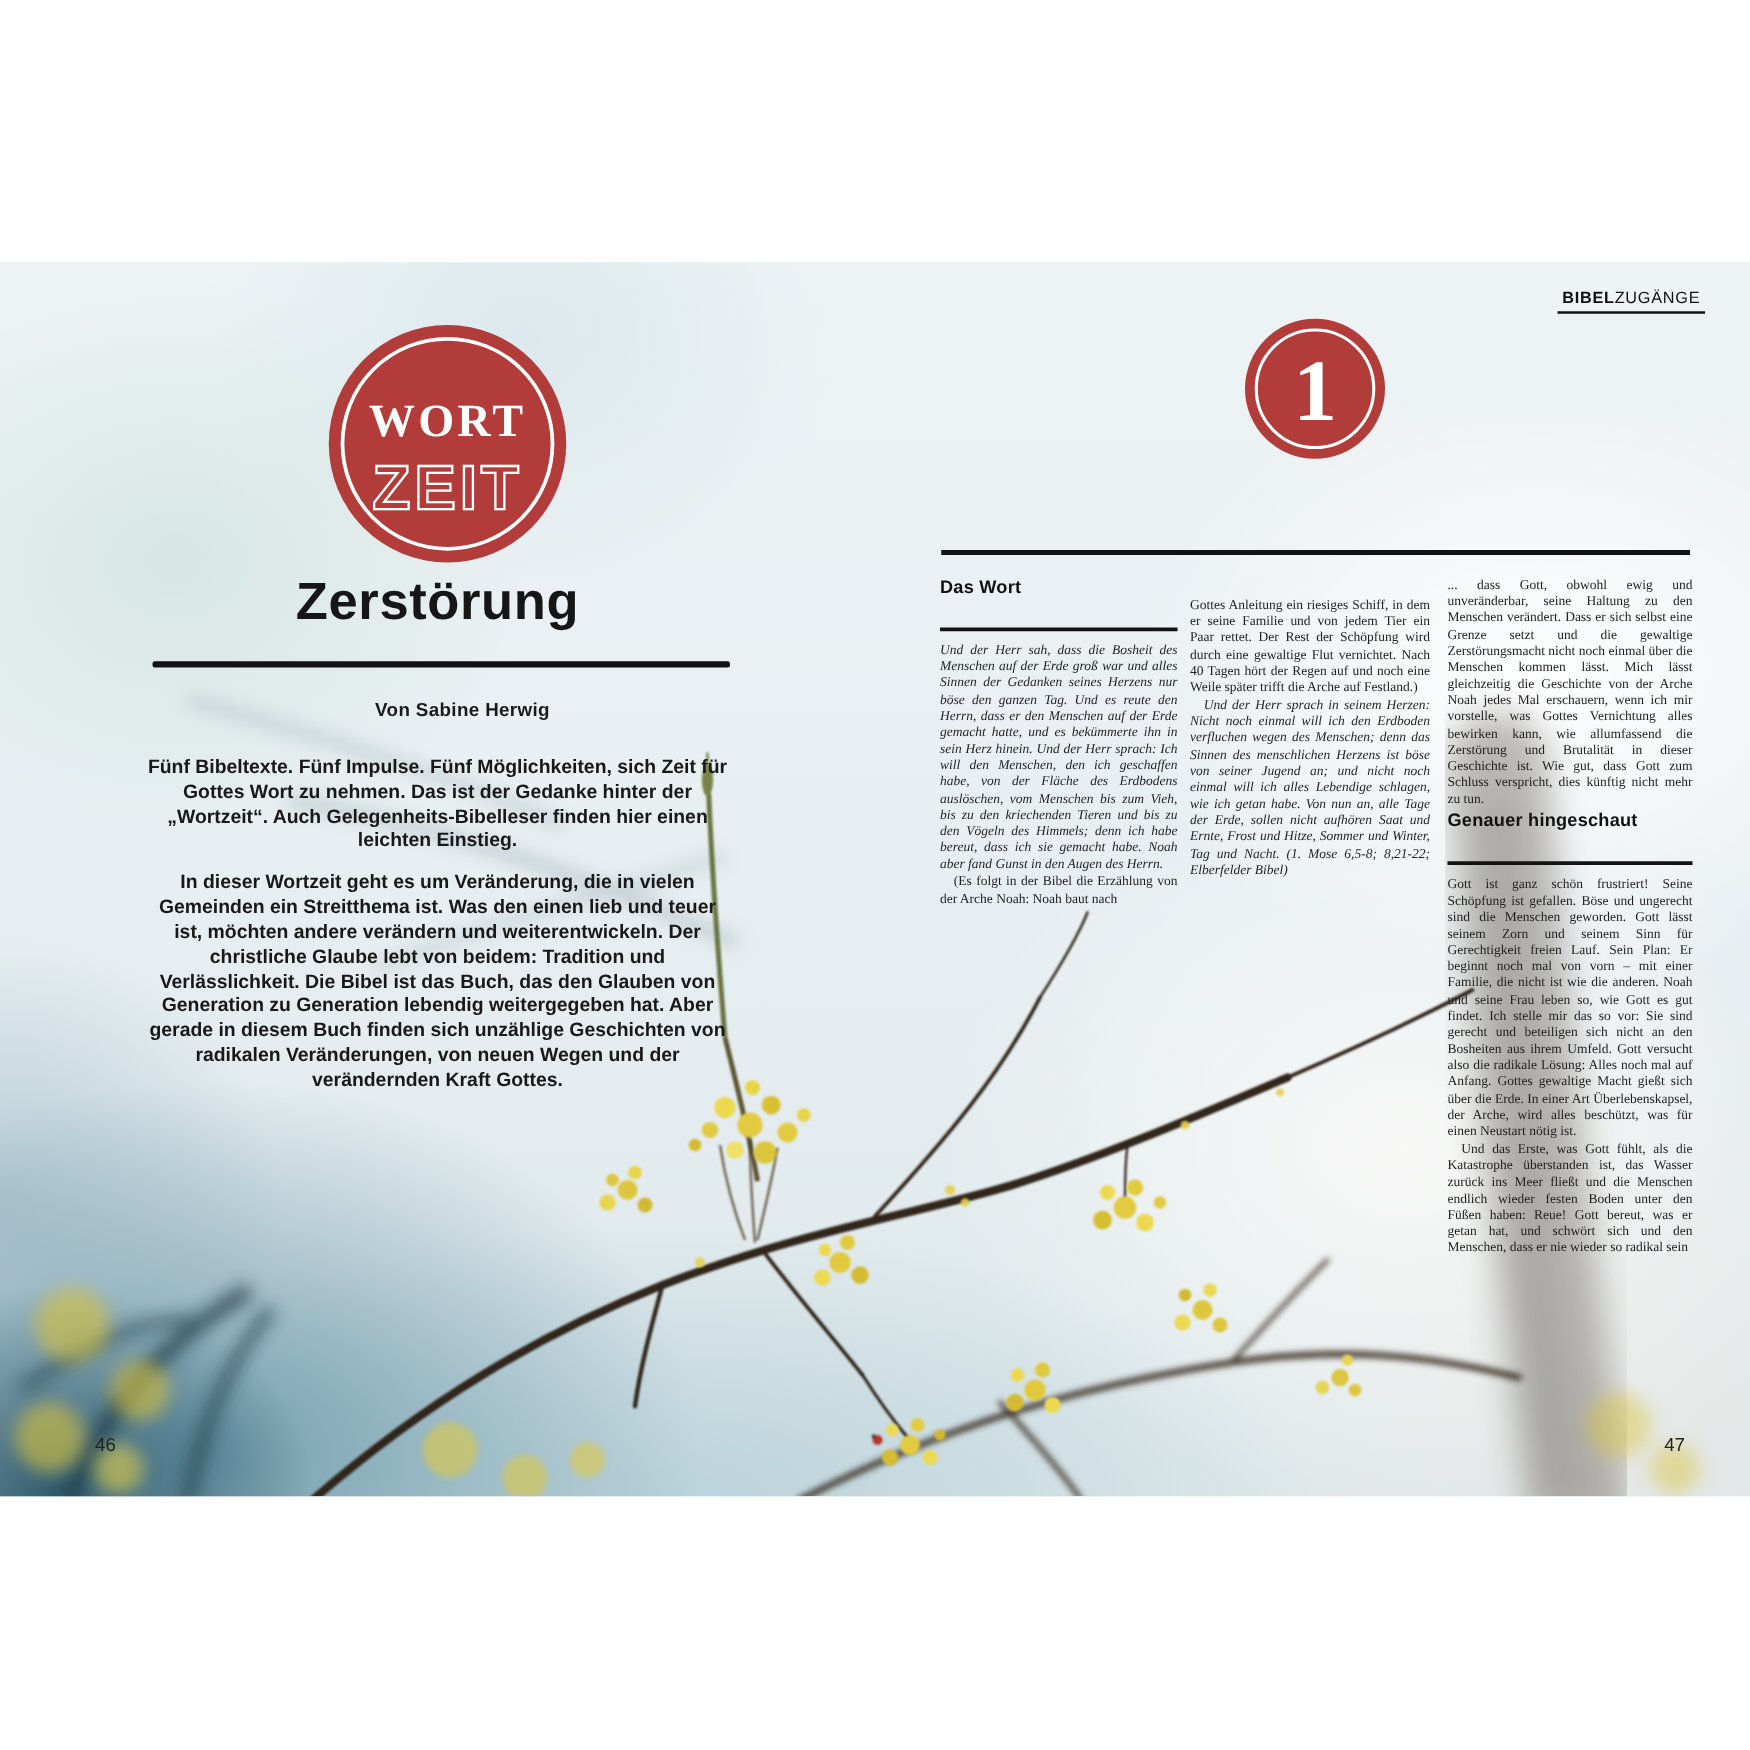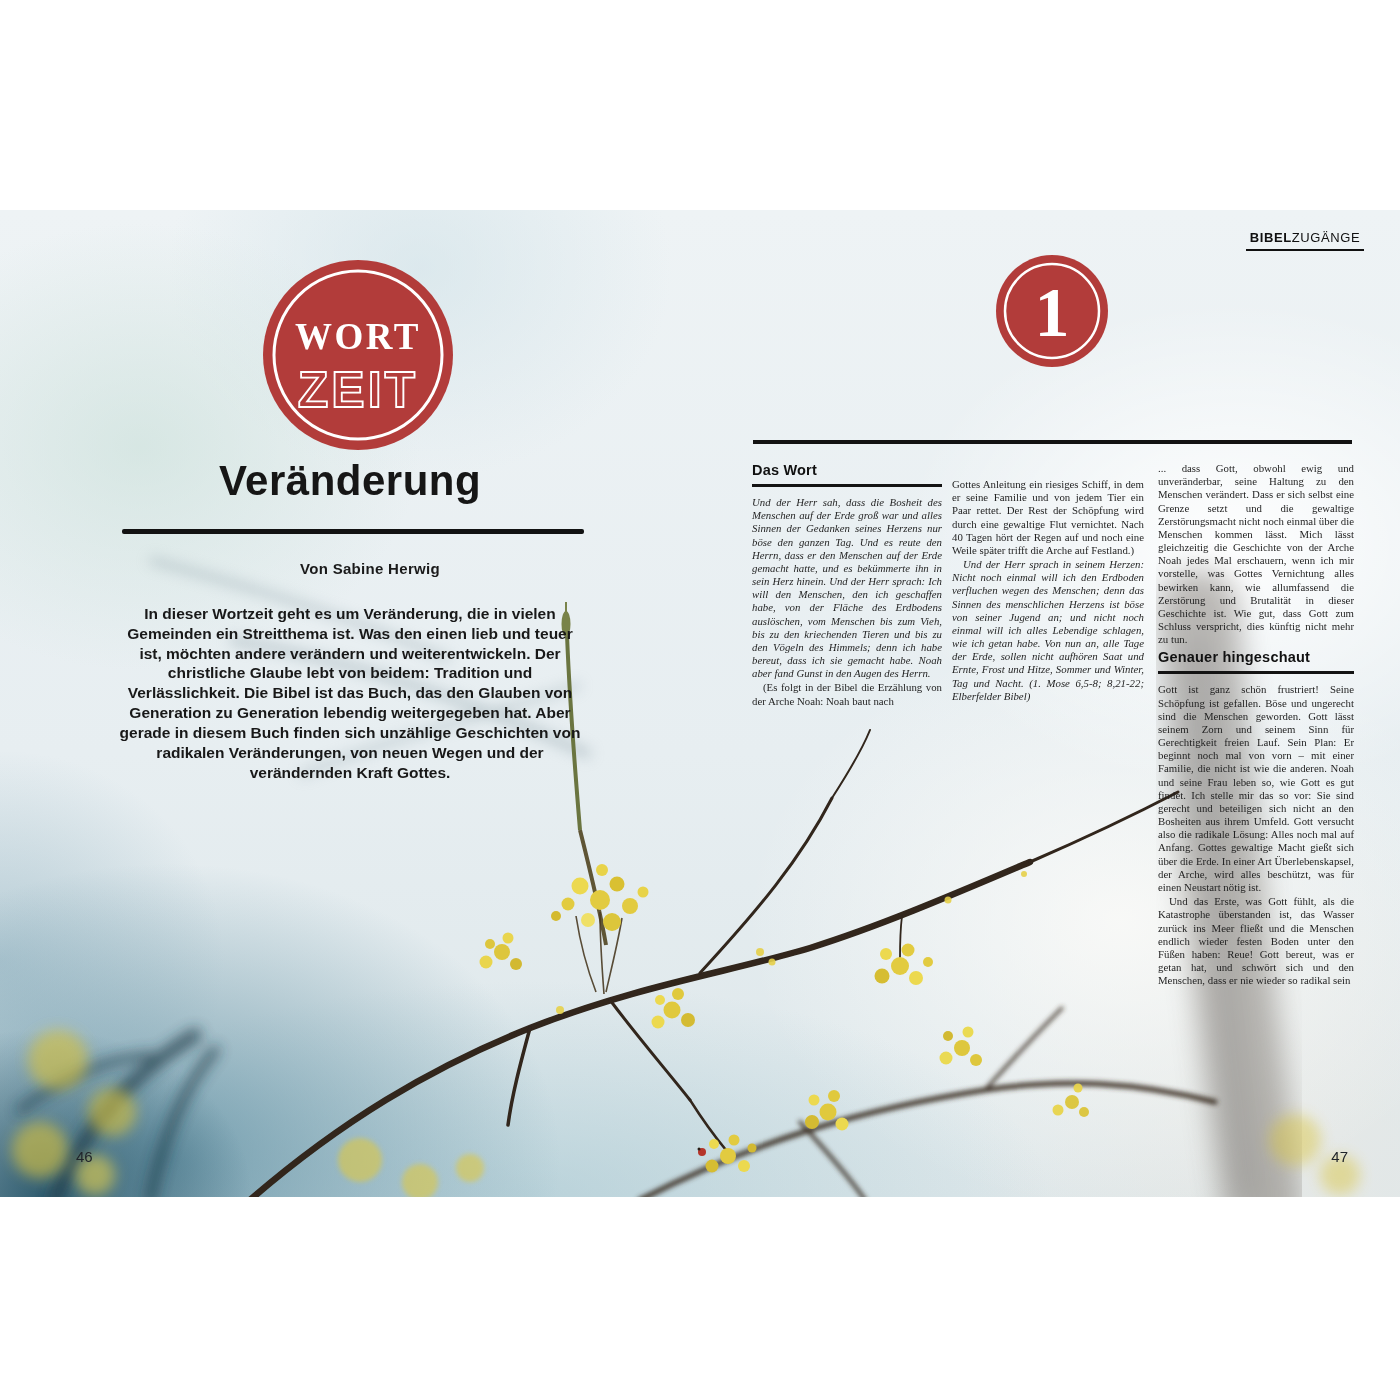--- a/index.html
+++ b/index.html
@@ -46,21 +46,21 @@
   .chapter-title{position:absolute;left:700px;top:183px;width:700px;margin:0;text-align:center;
     font-size:26px;font-weight:700;color:#141414;letter-spacing:0.2px;}
   .chapter-rule{position:absolute;left:753px;top:230px;width:599px;height:4px;background:#121212;}
 
   
   .col{position:absolute;top:252px;}
   .col1{left:752px;width:190px;}
   .col2{left:952px;width:192px;margin-top:16px;}
   .col3{left:1158px;width:196px;}
   .col-heading{font-size:14.5px;font-weight:700;color:#111;letter-spacing:0.2px;
-    border-bottom:3px solid #131313;padding-bottom:6px;margin-bottom:9px;}
+    border-bottom:3px solid #131313;padding-bottom:24px;margin-bottom:9px;}
   .col-heading.second{margin-top:3px;}
   .serif{font-family:"Liberation Serif",serif;font-size:10.8px;line-height:1.22;text-align:justify;
     color:#1f1f1f;margin:0;}
   .serif + .serif{margin-top:1px;}
   .italic{font-style:italic;}
   .indent{text-indent:11px;}
 
   .pagenum{position:absolute;top:938px;font-size:15px;color:#20242a;}
   .pagenum.left{left:76px;}
   .pagenum.right{right:52px;}
@@ -232,24 +232,25 @@
       <div class="header-rule"></div>
     </div>
 
     <svg class="badge" width="196" height="196" viewBox="0 0 196 196">
       <circle cx="98" cy="98" r="95" fill="#b23c3a"></circle>
       <circle cx="98" cy="98" r="84" fill="none" stroke="#ffffff" stroke-width="3"></circle>
       <text x="98" y="92" text-anchor="middle" font-family="Liberation Serif, serif" font-size="37" font-weight="bold" letter-spacing="2.5" fill="#ffffff">WORT</text>
       <text x="98" y="150" text-anchor="middle" font-family="Liberation Sans, sans-serif" font-size="50" font-weight="bold" letter-spacing="3" fill="none" stroke="#ffffff" stroke-width="1.8">ZEIT</text>
     </svg>
 
-    <h1 class="article-title">Veränderung</h1>
+    <h1 class="article-title">Zerstörung</h1>
     <div class="title-rule"></div>
     <div class="byline">Von Sabine Herwig</div>
     <div class="intro">
+      <p>Fünf Bibeltexte. Fünf Impulse. Fünf Möglichkeiten, sich Zeit für Gottes Wort zu nehmen. Das ist der Gedanke hinter der „Wortzeit“. Auch Gelegenheits-Bibelleser finden hier einen leichten Einstieg.</p>
       <p>In dieser Wortzeit geht es um Veränderung, die in vielen Gemeinden ein Streitthema ist. Was den einen lieb und teuer ist, möchten andere verändern und weiterentwickeln. Der christliche Glaube lebt von beidem: Tradition und Verlässlichkeit. Die Bibel ist das Buch, das den Glauben von Generation zu Generation lebendig weitergegeben hat. Aber gerade in diesem Buch finden sich unzählige Geschichten von radikalen Veränderungen, von neuen Wegen und der verändernden Kraft Gottes.</p>
     </div>
 
     <svg class="num-badge" width="116" height="116" viewBox="0 0 116 116">
       <circle cx="58" cy="58" r="56" fill="#b23c3a"></circle>
       <circle cx="58" cy="58" r="47" fill="none" stroke="#ffffff" stroke-width="2.5"></circle>
       <text x="58" y="83" text-anchor="middle" font-family="Liberation Serif, serif" font-size="70" font-weight="bold" fill="#ffffff">1</text>
     </svg>
     <div class="chapter-rule"></div>
 

